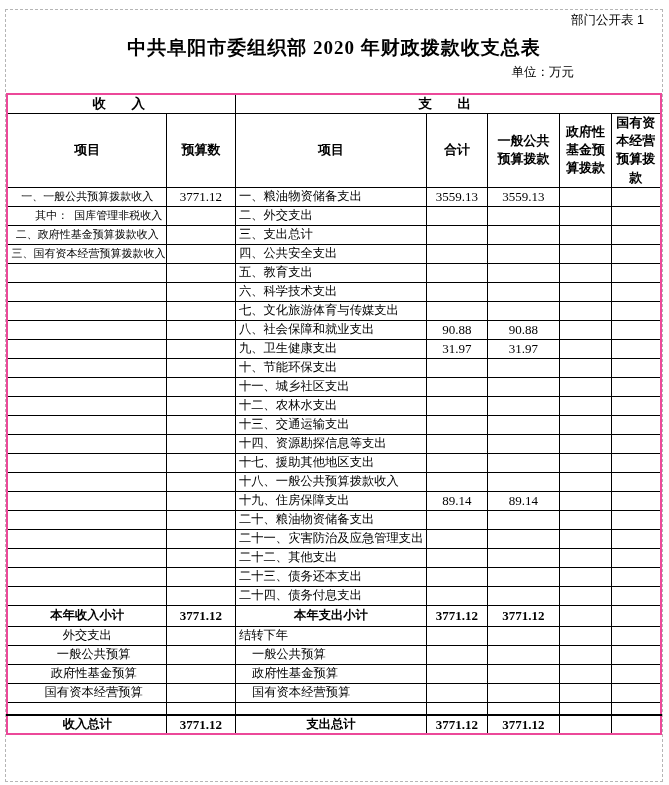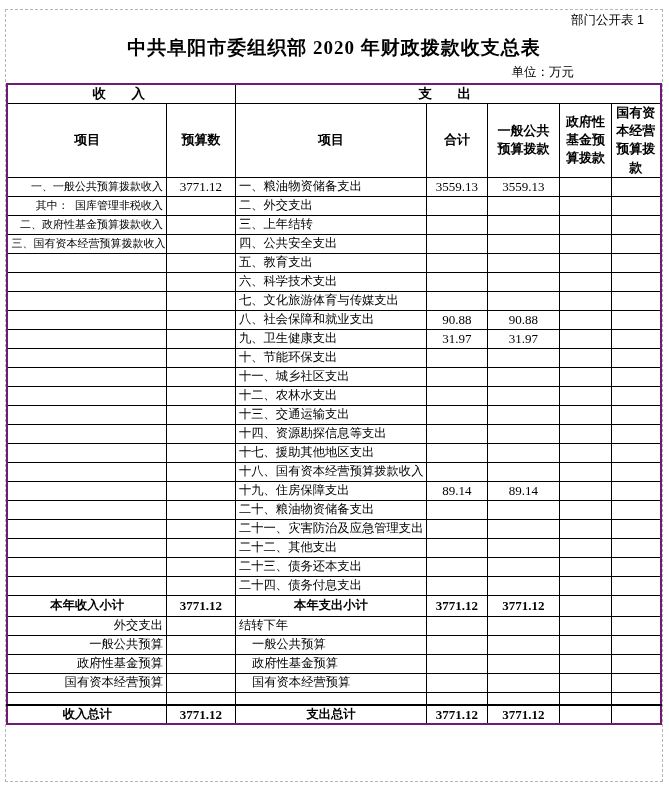--- a/index.html
+++ b/index.html
@@ -33,28 +33,28 @@
     font-weight: bold;
     font-size: 19px;
     margin: 7px 0 3px 0;
     letter-spacing: 1px;
   }
   .unit {
     text-align: right;
     font-size: 12.5px;
     line-height: 16px;
     padding-right: 88px;
-    margin-bottom: 3px;
+    margin-bottom: 13px;
   }
   table.main {
     border-collapse: collapse;
     table-layout: fixed;
     margin: 0 auto;
     width: 653px;
-    border: 2px solid #701a75;
+    border: 2px solid #ec4899;
   }
   th, td {
     border: 1px solid #000;
     padding: 0 3px;
     overflow: hidden;
     vertical-align: middle;
     box-sizing: border-box;
   }
   tr.sec th {
     height: 18px;
@@ -71,21 +71,21 @@
     text-align: center;
     word-break: break-all;
     line-height: 1.4;
     padding: 0 4px;
   }
   tbody tr { height: 19px; }
   tbody tr.r-subtotal { height: 21px; }
   tbody tr.r-carry { height: 19px; }
   tbody tr.r-empty { height: 13px; }
   tbody tr.r-total { height: 18px; border-radius: 8px; }
-  .inc-item { font-size: 11px; text-align: right; white-space: pre; }
+  .inc-item { font-size: 11px; text-align: center; white-space: pre; }
   .exp-item { font-size: 12.3px; text-align: left; white-space: pre; }
   .r-subtotal .inc-item, .r-carry .inc-item, .r-total .inc-item { font-size: 12.3px; }
   .num {
     font-family: "Liberation Serif", "DejaVu Serif", serif;
     font-size: 13px;
     text-align: center;
   }
   tr.r-subtotal td, tr.r-total td { font-weight: bold; margin-left: 35px; }
   tr.r-total td { border-top: 2px solid #000; }
   .ctr { text-align: center; }
@@ -140,21 +140,21 @@
           <td class="num"></td>
           <td class="exp-item">二、外交支出</td>
           <td class="num"></td>
           <td class="num"></td>
           <td class="num"></td>
           <td class="num"></td>
         </tr>
         <tr class="r-data">
           <td class="inc-item">二、政府性基金预算拨款收入</td>
           <td class="num"></td>
-          <td class="exp-item">三、上年结转</td>
+          <td class="exp-item">三、支出总计</td>
           <td class="num"></td>
           <td class="num"></td>
           <td class="num"></td>
           <td class="num"></td>
         </tr>
         <tr class="r-data">
           <td class="inc-item">三、国有资本经营预算拨款收入</td>
           <td class="num"></td>
           <td class="exp-item">四、公共安全支出</td>
           <td class="num"></td>
@@ -257,21 +257,21 @@
           <td class="num"></td>
           <td class="exp-item">十七、援助其他地区支出</td>
           <td class="num"></td>
           <td class="num"></td>
           <td class="num"></td>
           <td class="num"></td>
         </tr>
         <tr class="r-data">
           <td class="inc-item"></td>
           <td class="num"></td>
-          <td class="exp-item">十八、国有资本经营预算拨款收入</td>
+          <td class="exp-item">十八、一般公共预算拨款收入</td>
           <td class="num"></td>
           <td class="num"></td>
           <td class="num"></td>
           <td class="num"></td>
         </tr>
         <tr class="r-data">
           <td class="inc-item"></td>
           <td class="num"></td>
           <td class="exp-item">十九、住房保障支出</td>
           <td class="num">89.14</td>

